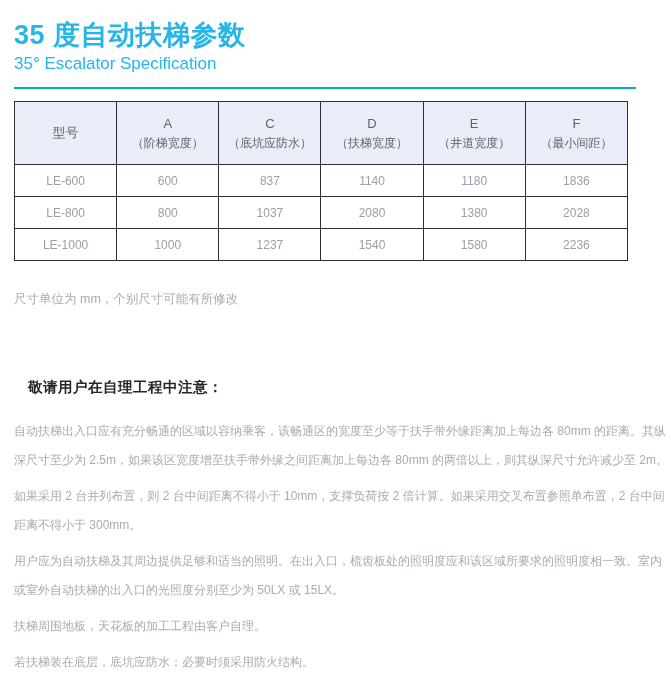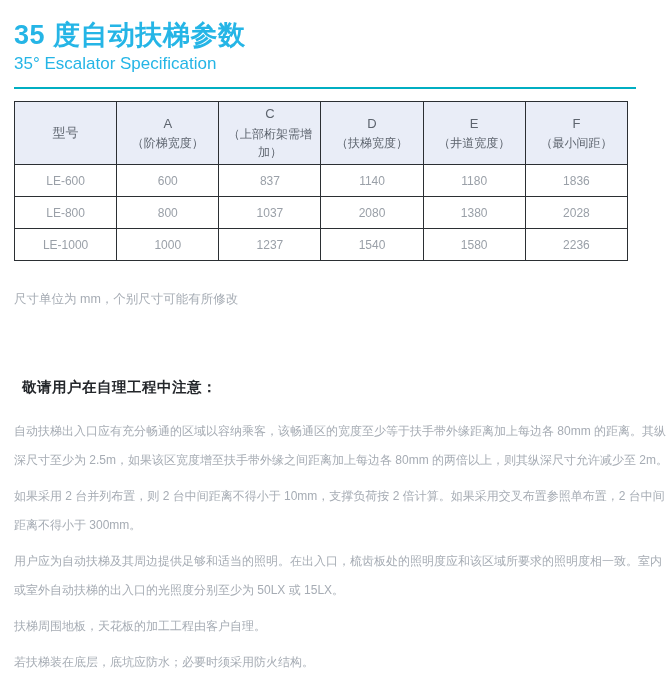--- a/index.html
+++ b/index.html
@@ -72,21 +72,21 @@
   .notes {
     margin-top: 26px;
   }
   .note-line {
     color: #a6acb4;
     font-size: 12.5px;
     line-height: 25px;
     margin: 0;
   }
   .notice-heading {
-    margin: 66px 0 0 8px;
+    margin: 66px 0 0 14px;
     color: #24272b;
     font-size: 14.5px;
     font-weight: 700;
     letter-spacing: 0.5px;
   }
   .notice-paragraphs {
     margin-top: 20px;
   }
   .notice-paragraphs p {
     color: #a6acb4;
@@ -110,21 +110,21 @@
       <tr>
         <th>
           <span>型号</span>
         </th>
         <th>
           <span>A</span>
           <span class="h-sub">（阶梯宽度）</span>
         </th>
         <th>
           <span>C</span>
-          <span class="h-sub">（上部桁架需增加）</span>
+          <span class="h-sub">（底坑应防水）</span>
         </th>
         <th>
           <span>D</span>
           <span class="h-sub">（扶梯宽度）</span>
         </th>
         <th>
           <span>E</span>
           <span class="h-sub">（井道宽度）</span>
         </th>
         <th>

